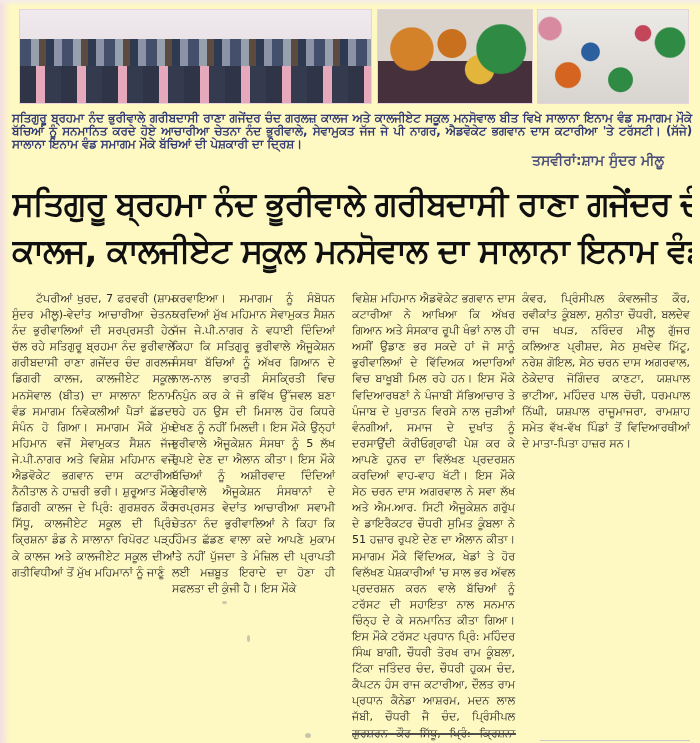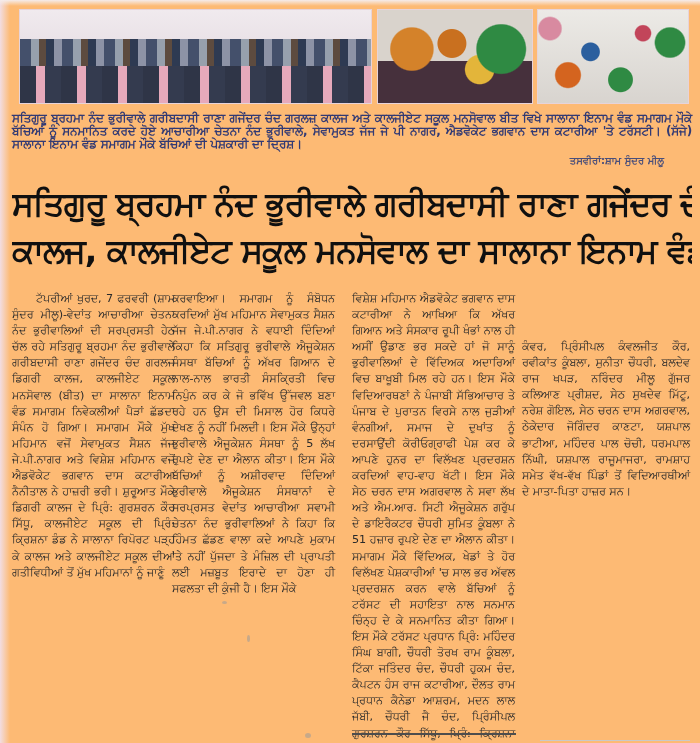--- a/index.html
+++ b/index.html
@@ -1,18 +1,18 @@
 <!DOCTYPE html>
 <html><head>
 <meta charset="utf-8">
 <style>
   html,body{margin:0;padding:0;background:#efedeb;}
   .page{
     position:relative;width:700px;height:743px;margin:0 auto;
-    background:#fdba74;
+    background:#fef9c3;
     font-family:"DejaVu Sans","Liberation Sans",sans-serif;
     overflow:hidden;
   }
   .edge-left{position:absolute;left:0;top:0;width:10px;height:743px;
     background:linear-gradient(90deg,#f2dde2 0%,rgba(251,250,248,0) 100%);}
   .edge-top{position:absolute;left:0;top:0;width:700px;height:6px;
     background:linear-gradient(180deg,#f5eceb 0%,rgba(251,250,248,0) 100%);}
 
   
   .photo{position:absolute;top:9px;height:95px;border:1px solid #e7d3d9;box-sizing:border-box;}
@@ -42,42 +42,42 @@
   }
 
   
   .caption{
     position:absolute;left:12px;top:112px;width:680px;height:54px;
     color:#323a74;font-size:12px;line-height:13.2px;font-weight:700;
     text-align:justify;letter-spacing:-.2px;
   }
   .credit{
     position:absolute;right:28px;bottom:-1px;
-    font-size:10px;font-weight:700;color:#4a4f7a;letter-spacing:0;
+    font-size:14px;font-weight:700;color:#4a4f7a;letter-spacing:0;
   }
 
   
   .headline{
     position:absolute;left:12px;top:180px;width:680px;
     color:#101010;font-weight:800;letter-spacing:-1px;
   }
   .headline .h-line{font-size:33px;line-height:47px;white-space:nowrap;overflow:hidden;}
 
   
   .col{
     position:absolute;top:291px;
     font-size:11.2px;line-height:16.1px;color:#2a2a2a;
     text-align:justify;letter-spacing:-.1px;
   }
   .col p{margin:0;}
   .col1{left:12px;width:163px;}
   .col1 p{text-indent:24px;}
   .col2{left:172px;width:163px;}
   .col3{left:352px;width:163px;}
-  .col4{left:522px;width:168px;margin-top:48px;}
+  .col4{left:522px;width:168px;}
   .dateline{font-weight:400;margin-top:8px;}
 
   .divider-col3{position:absolute;left:352px;top:733px;width:164px;height:2px;background:#4d4d4d;}
   .divider-col4{position:absolute;left:540px;top:740px;width:150px;height:1px;background:#c9c9c9;}
 
   .speck{position:absolute;background:#9a9a9a;border-radius:50%;opacity:.55;}
   .speck-a{left:222px;top:601px;width:5px;height:3px;}
   .speck-b{left:247px;top:635px;width:3px;height:7px;}
   .speck-c{left:305px;top:733px;width:6px;height:5px;}
 </style>

